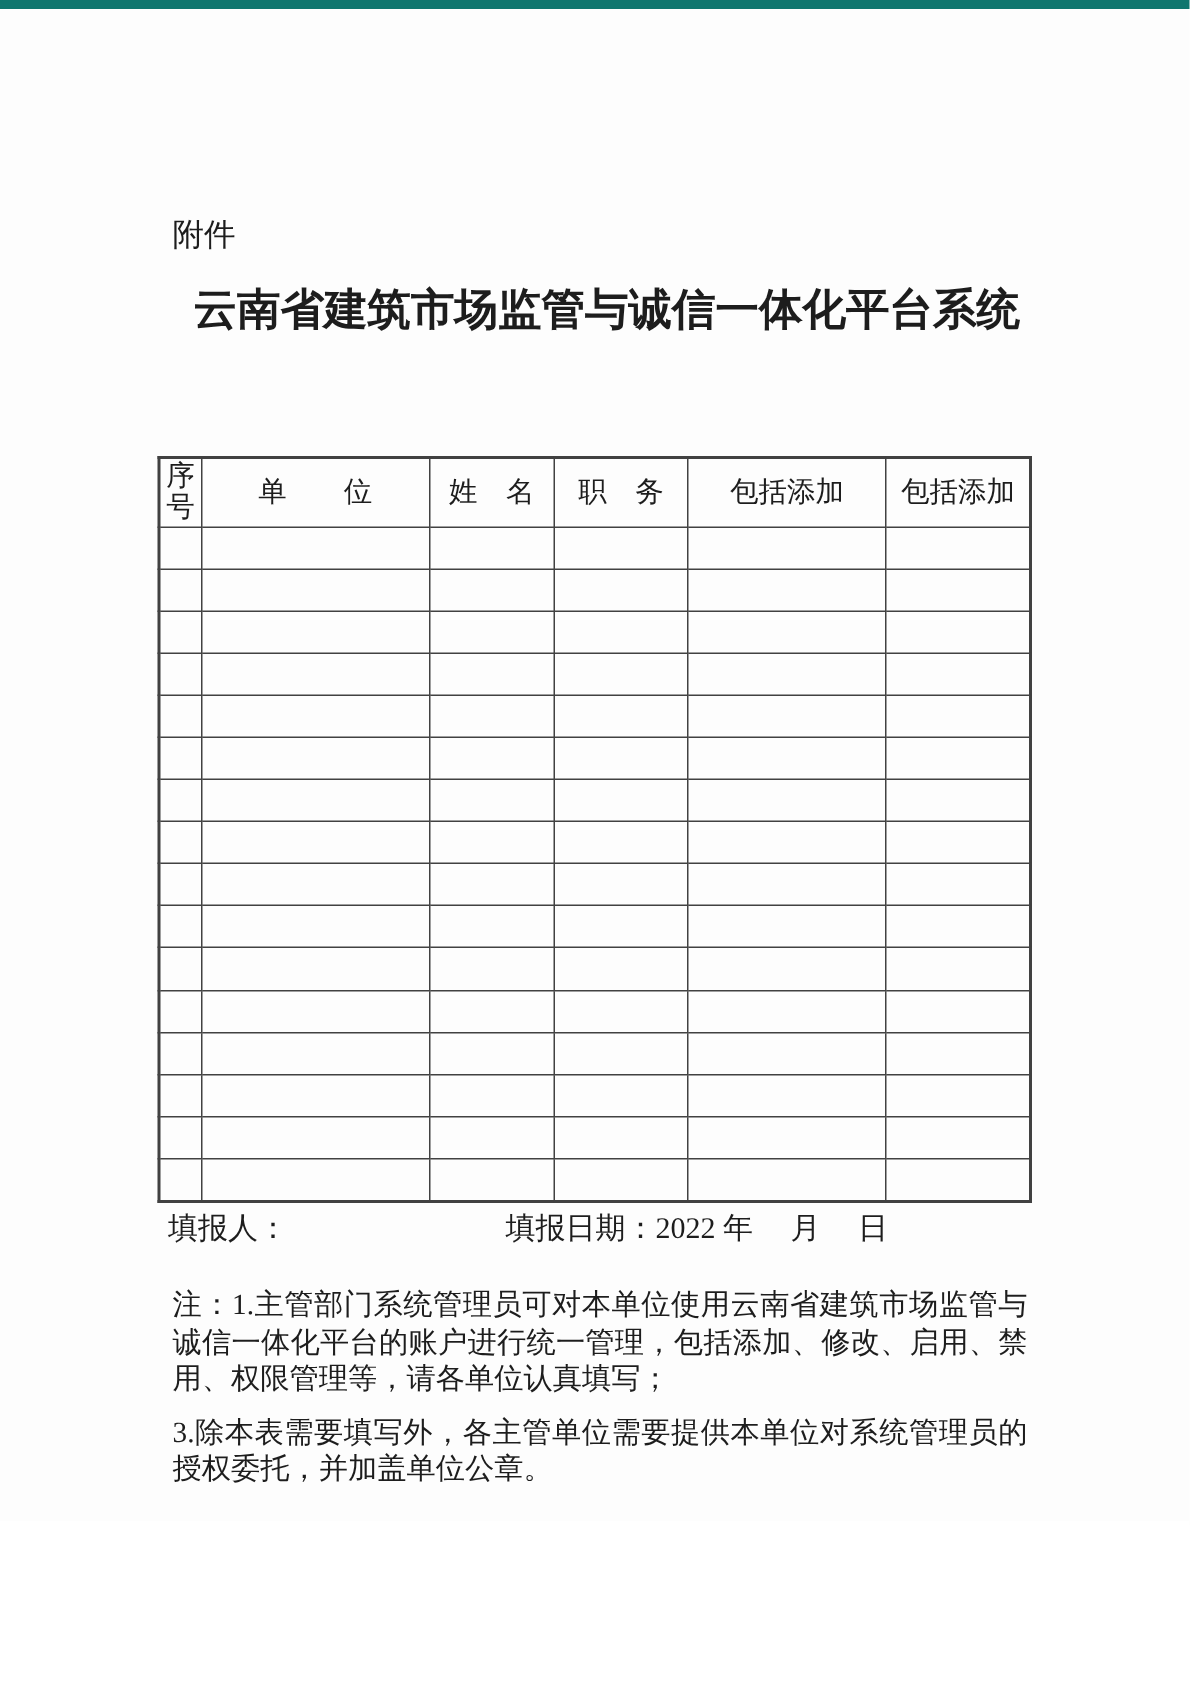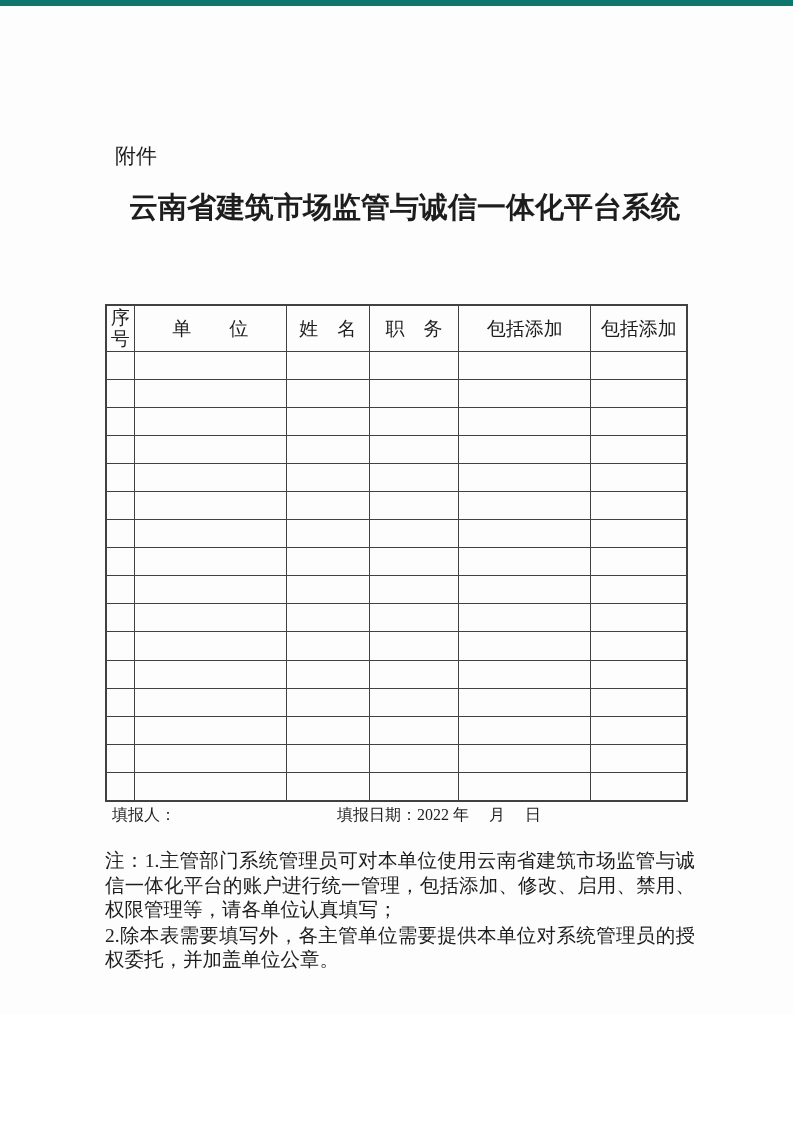--- a/index.html
+++ b/index.html
@@ -19,25 +19,25 @@
   .blank-line{display:inline-block;width:71px;height:21px;border-bottom:2px solid #2a2a2a;vertical-align:baseline;}
   table.form{
     position:absolute;left:105px;top:298px;width:583px;
     border-collapse:collapse;table-layout:fixed;
     border:2px solid #414141;
   }
   table.form th,table.form td{border:1.5px solid #414141;padding:0;}
   table.form thead tr{height:46px;}
   table.form th{font-weight:normal;font-size:19px;line-height:21px;text-align:center;vertical-align:middle;}
   table.form tbody tr{height:28.1px;}
-  .signing-row{position:absolute;left:105px;top:799px;width:583px;height:26px;font-size:16px;}
+  .signing-row{position:absolute;left:105px;top:799px;width:583px;height:26px;font-size:20px;}
   .signing-row .filler{position:absolute;left:7px;top:0;white-space:nowrap;}
   .signing-row .date{position:absolute;left:232px;top:0;white-space:nowrap;}
   .notes{position:absolute;left:104px;top:842px;width:592px;font-size:19.5px;line-height:24.6px;text-align:justify;text-justify:inter-ideograph;}
-  .notes p{margin:1px;}
+  .notes p{margin:11px;}
   .page-number{position:absolute;left:148px;top:1022px;font-size:19px;letter-spacing:2px;color:#2e2e2e;white-space:nowrap;}
 </style>
 </head>
 <body>
 
 <div class="page">
 
   <div class="attachment">附件</div>
 
   <h1 class="doc-title">
@@ -211,18 +211,18 @@
   </tbody>
   </table>
 
   <div class="signing-row">
     <span class="filler">填报人：</span>
     <span class="date">填报日期：2022 年　 月　 日</span>
   </div>
 
   <div class="notes">
     <p>注：1.主管部门系统管理员可对本单位使用云南省建筑市场监管与诚信一体化平台的账户进行统一管理，包括添加、修改、启用、禁用、权限管理等，请各单位认真填写；</p>
-    <p>2.除本表需要填写外，各主管单位需要提供本单位对系统管理员的授权委托，并加盖单位公章。</p>
+    <p>3.除本表需要填写外，各主管单位需要提供本单位对系统管理员的授权委托，并加盖单位公章。</p>
   </div>
 
   <div class="page-number">— 4 —</div>
 
 </div>
 
 </body></html>

